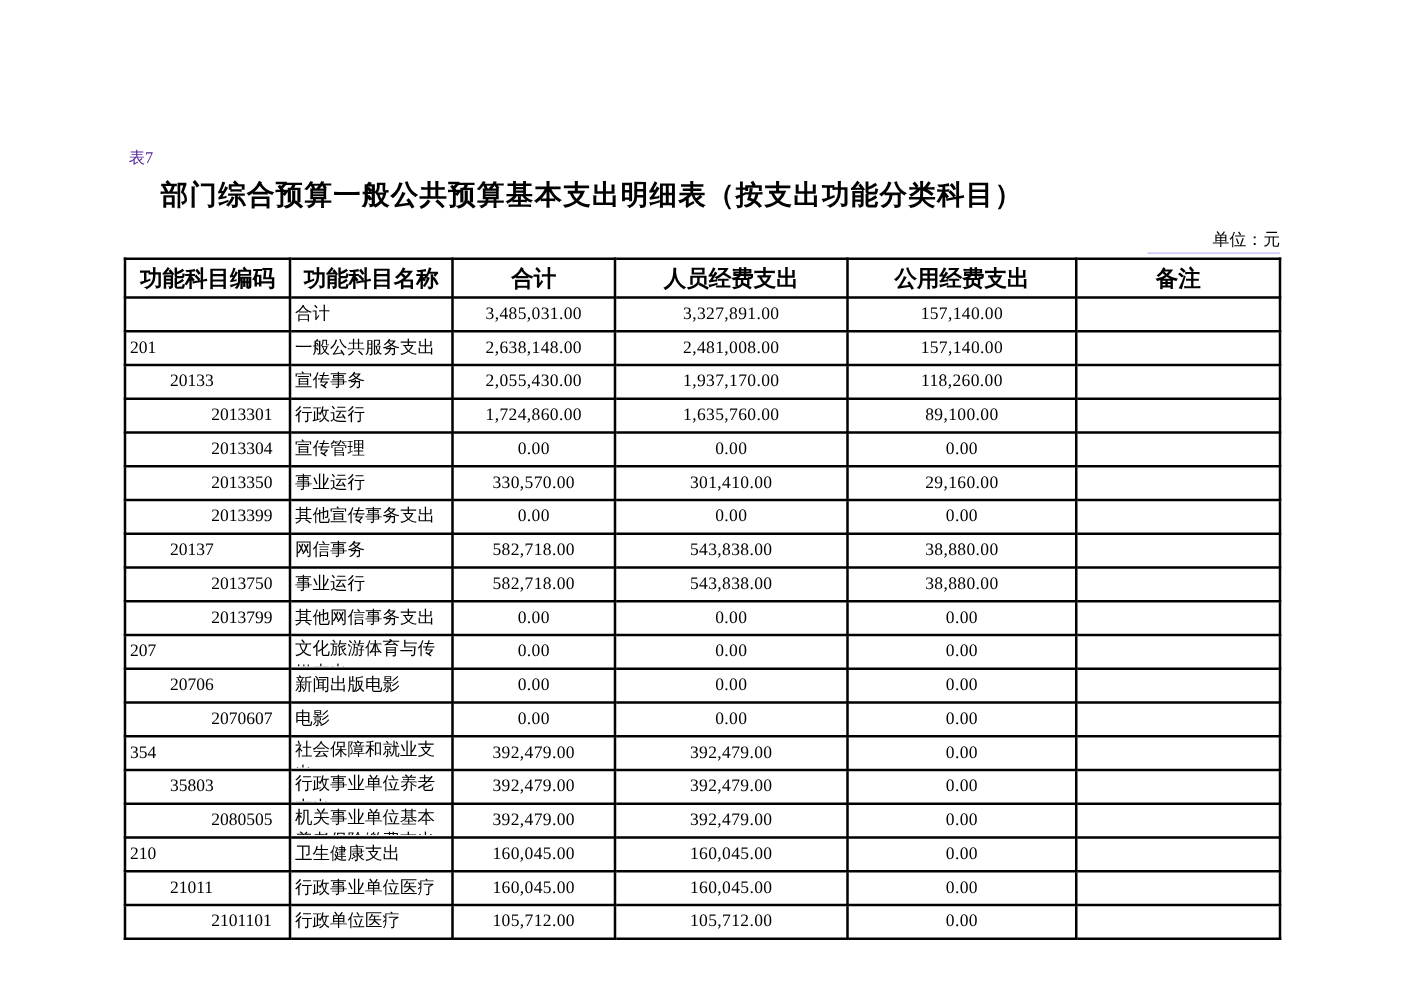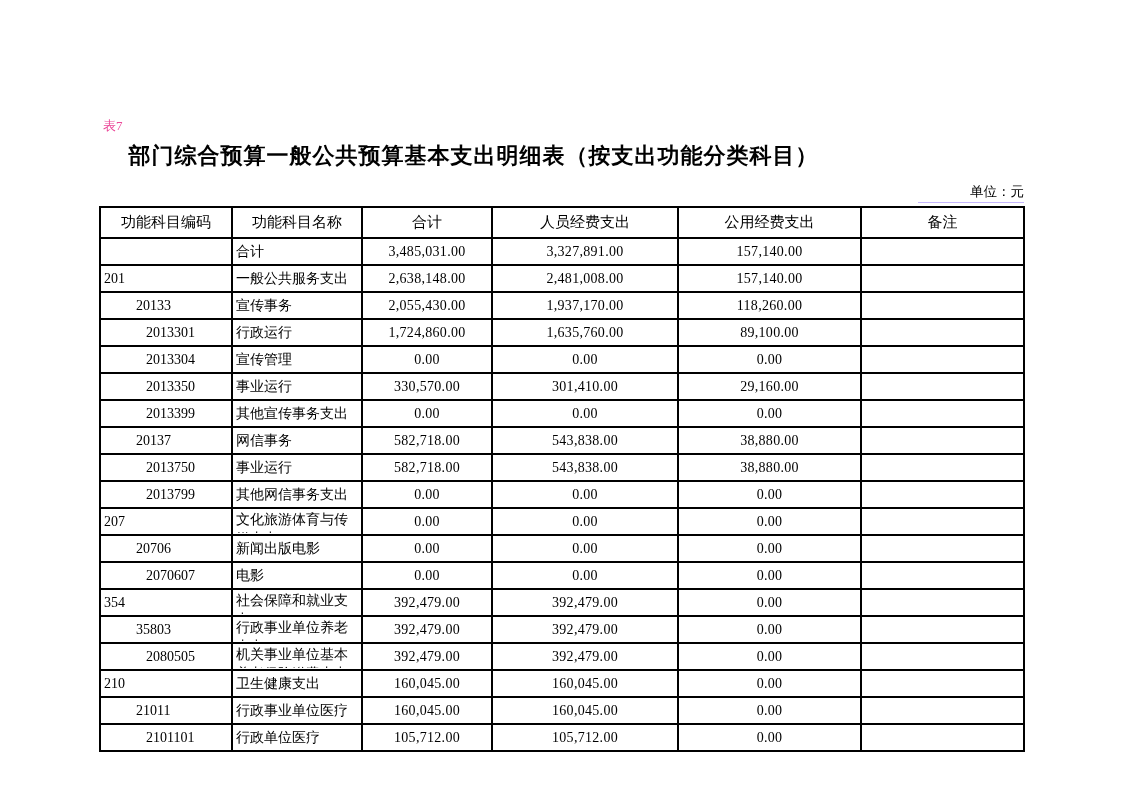--- a/index.html
+++ b/index.html
@@ -13,21 +13,21 @@
     position: relative;
     font-family: "Liberation Serif", "DejaVu Serif", serif;
     color: #000000;
     overflow: hidden;
   }
   .table-label {
     position: absolute;
     left: 103px;
     top: 117px;
     font-size: 13px;
-    color: #ec4899;
+    color: #4c1d95;
   }
   .doc-title {
     position: absolute;
     left: 0;
     top: 141px;
     width: 947px;
     text-align: center;
     font-family: "Liberation Sans", "DejaVu Sans", sans-serif;
     font-weight: bold;
     font-size: 22px;
@@ -53,31 +53,31 @@
     font-size: 14px;
   }
   table.budget th, table.budget td {
     border: 2px solid #000;
     padding: 0;
     overflow: hidden;
     vertical-align: middle;
   }
   table.budget th {
     height: 29px;
-    font-weight: normal;
+    font-weight: bold;
     text-align: center;
-    font-size: 15px;
+    font-size: 18px;
   }
   table.budget td {
     height: 25px;
   }
   td.code { text-align: left; white-space: nowrap; }
   td.code.lvl0 { padding-left: 3px; margin-left: 16px; }
   td.code.lvl1 { padding-left: 35px; }
-  td.code.lvl2 { padding-left: 45px; }
+  td.code.lvl2 { padding-left: 68px; }
   td.name { text-align: left; }
   .name-inner {
     padding-left: 3px;
     line-height: 19px;
     max-height: 23px;
     overflow: hidden;
     word-break: break-all;
   }
   td.num {
     text-align: center;

